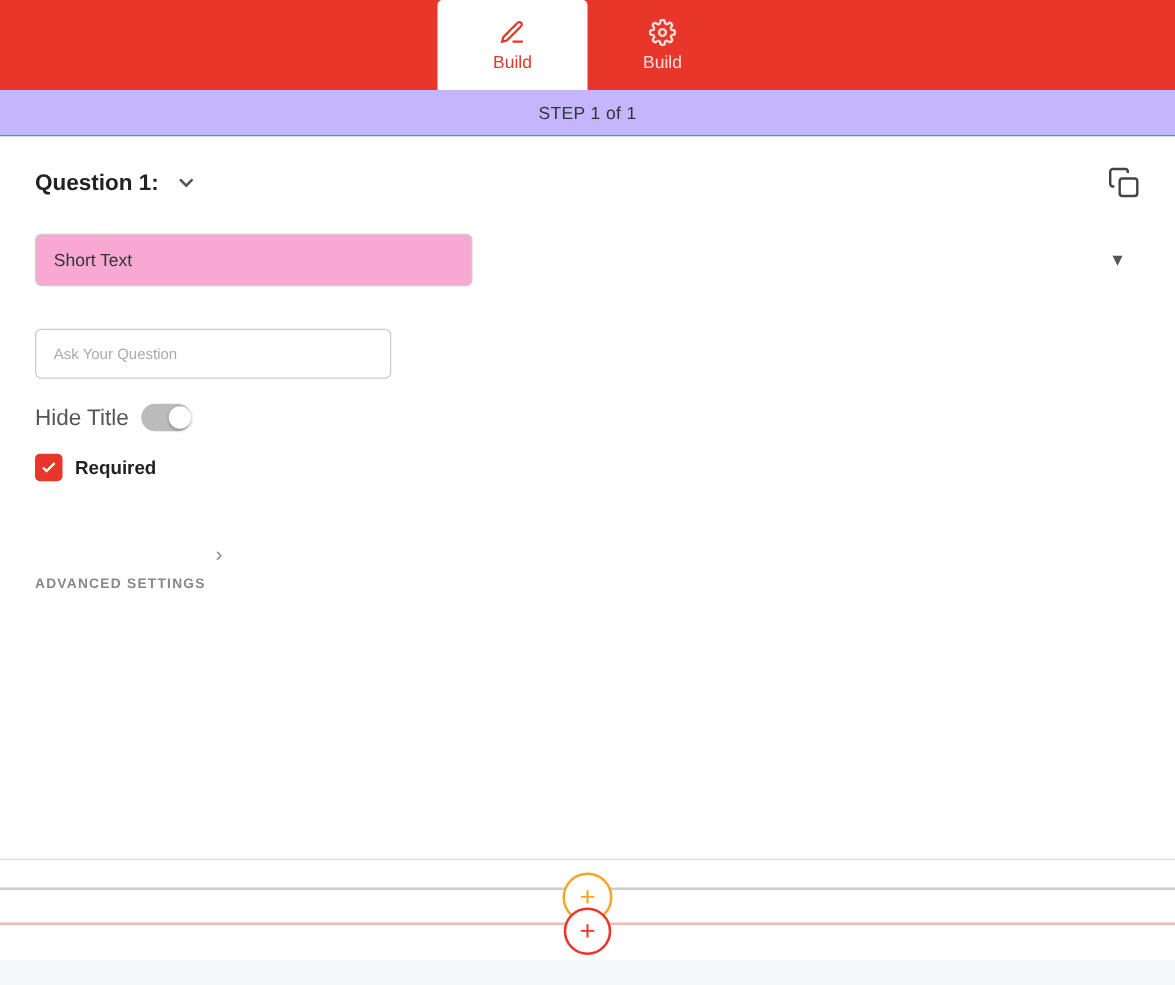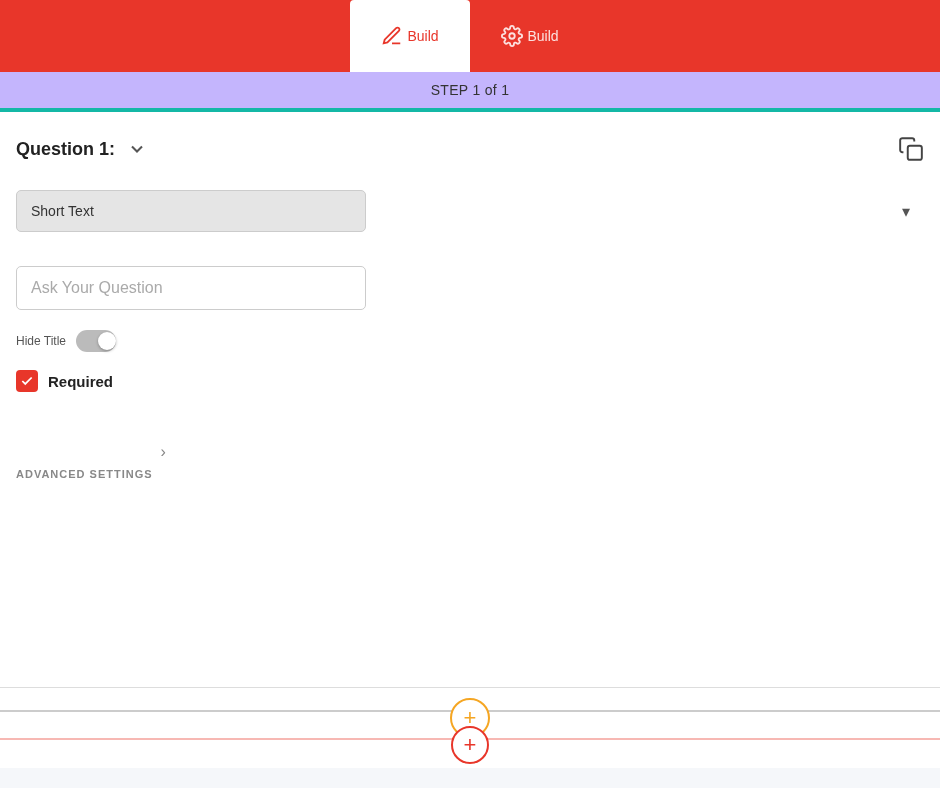--- a/index.html
+++ b/index.html
@@ -9,21 +9,21 @@
     .top-nav {
       background: #e8362a;
       display: flex;
       justify-content: center;
       align-items: center;
       height: 72px;
       gap: 0;
     }
     .nav-tab {
       display: flex;
-      flex-direction: row;
+      flex-direction: column;
       align-items: center;
       justify-content: center;
       gap: 4px;
       width: 120px;
       height: 72px;
       cursor: pointer;
       color: rgba(255,255,255,0.85);
       font-size: 14px;
       font-weight: 500;
       border-radius: 0;
@@ -41,22 +41,22 @@
       text-align: center;
       padding: 10px;
       font-size: 14px;
       color: #333;
       letter-spacing: 0.3px;
     }
 
     
     .main-content {
       background: white;
-      padding: 24px 16px;
-      border-top: 4px solid #14b8a6;
+      padding: 24px 28px;
+      border-top: 1px solid #14b8a6;
       border-bottom: 1px solid #ddd;
       min-height: 580px;
       position: relative;
     }
 
     
     .question-header {
       display: flex;
       align-items: center;
       justify-content: space-between;
@@ -101,57 +101,57 @@
       margin-bottom: 24px;
     }
     .dropdown-select {
       width: 350px;
       padding: 12px 40px 12px 14px;
       border: 1px solid #ccc;
       border-radius: 5px;
       font-size: 14px;
       color: #333;
       appearance: none;
-      background: #e5e5e5;
+      background: #f9a8d4;
       cursor: pointer;
       outline: none;
     }
     .dropdown-arrow {
       position: absolute;
       right: 14px;
       top: 50%;
       transform: translateY(-50%);
       pointer-events: none;
       color: #555;
       font-size: 16px;
     }
 
     
     .title-section { margin-bottom: 20px; }
     .title-input {
-      width: 350px;
+      width: 285px;
       padding: 12px 14px;
       border: 1px solid #ccc;
       border-radius: 5px;
-      font-size: 16px;
+      font-size: 12px;
       color: #aaa;
       outline: none;
       margin-top: 10px;
     }
     .title-input::placeholder { color: #aaa; }
 
     
     .hide-title-row {
       display: flex;
       align-items: center;
       gap: 10px;
       margin-bottom: 18px;
     }
     .hide-title-label {
-      font-size: 12px;
+      font-size: 18px;
       color: #555;
     }
     .toggle-switch {
       width: 40px;
       height: 22px;
       background: #bbb;
       border-radius: 11px;
       position: relative;
       cursor: pointer;
     }

